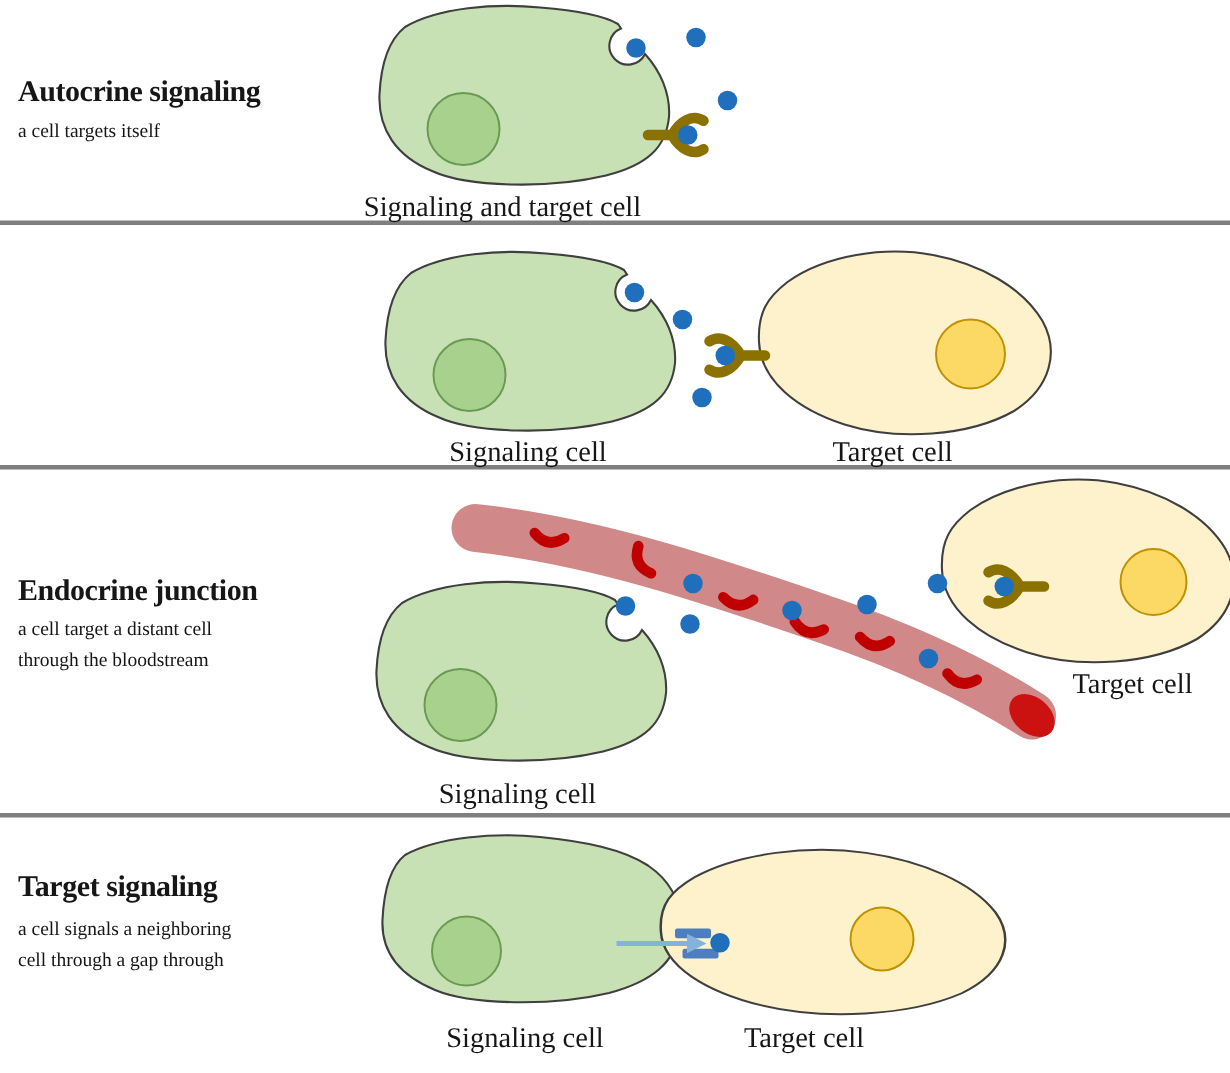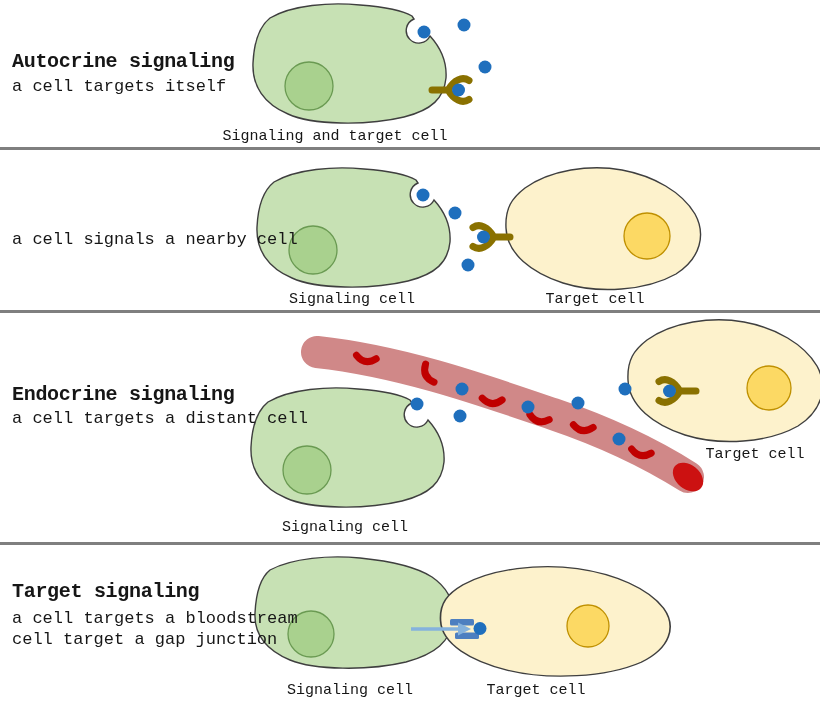--- a/index.html
+++ b/index.html
@@ -1,38 +1,38 @@
 <!DOCTYPE html>
 <html style="--page-bg: #ffffff; --text: #161616; --divider-gray: #7f7f7f; --cell-green: #c7e1b4; --cell-green-nucleus: #a9d18e; --nucleus-green-stroke: #6a9a52; --cell-outline: #3f3f3f; --cell-yellow: #fdf2cc; --cell-yellow-nucleus: #fcd964; --nucleus-yellow-stroke: #bf9000; --ligand-blue: #1f6fbd; --receptor-olive: #8a7100; --vessel-pink: #d08888; --rbc-red: #c00000; --vessel-end-red: #cc1111; --junction-blue: #4d7fc0; --arrow-blue: #85b2dd;"><head>
 <meta charset="utf-8">
 <style>
   html,body{margin:0;padding:0;background:#ffffff;}
   .stage{
     position:relative;
     width:820px;height:715px;
     background:var(--page-bg,#fff);
-    font-family:Liberation Mono, monospace;
+    font-family:Liberation Serif, serif;
     overflow:hidden;
     color:var(--text,#161616);
   }
   .art{position:absolute;left:0;top:0;}
   .divider{position:absolute;left:0;width:820px;height:3px;background:var(--divider-gray,#7f7f7f);}
   .section-title{
     position:absolute;left:12px;
     font-size:20px;font-weight:bold;letter-spacing:-0.3px;
     white-space:nowrap;
   }
   .section-desc{
     position:absolute;left:12px;
-    font-size:17px;line-height:21px;
+    font-size:13px;line-height:21px;
     white-space:nowrap;
   }
   .cell-label{
     position:absolute;transform:translateX(-50%);
-    font-size:15px;white-space:nowrap;
+    font-size:19px;white-space:nowrap;
   }
 </style>
 </head>
 <body>
 
 <div class="stage">
 
   <svg class="art" width="820" height="715" viewBox="0 0 820 715" xmlns="http://www.w3.org/2000/svg">
     <defs>
       <path id="cell-green-shape" d="M 270,18 C 292,5 330,2 360,5 C 385,7 402,10 412,16 L 414,19
@@ -114,34 +114,32 @@
   <div class="divider" style="top:147px"></div>
   <div class="divider" style="top:310px"></div>
   <div class="divider" style="top:542px"></div>
 
   <div class="section-title" style="top:50px">Autocrine signaling</div>
   <div class="section-desc" style="top:76px">
     <div>a cell targets itself</div>
   </div>
   <div class="cell-label" style="left:335px;top:128px">Signaling and target cell</div>
 
-  <div class="section-desc" style="top:229px">
-    <div>a cell signals a nearby cell</div>
-  </div>
   <div class="cell-label" style="left:352px;top:291px">Signaling cell</div>
   <div class="cell-label" style="left:595px;top:291px">Target cell</div>
 
-  <div class="section-title" style="top:383px">Endocrine signaling</div>
+  <div class="section-title" style="top:383px">Endocrine junction</div>
   <div class="section-desc" style="top:408px">
-    <div>a cell targets a distant cell</div>
+    <div>a cell target a distant cell</div>
+    <div>through the bloodstream</div>
   </div>
   <div class="cell-label" style="left:345px;top:519px">Signaling cell</div>
   <div class="cell-label" style="left:755px;top:446px">Target cell</div>
 
   <div class="section-title" style="top:580px">Target signaling</div>
   <div class="section-desc" style="top:608px">
-    <div>a cell targets a bloodstream</div>
-    <div>cell target a gap junction</div>
+    <div>a cell signals a neighboring</div>
+    <div>cell through a gap through</div>
   </div>
   <div class="cell-label" style="left:350px;top:682px">Signaling cell</div>
   <div class="cell-label" style="left:536px;top:682px">Target cell</div>
 
 </div>
 
 </body></html>

